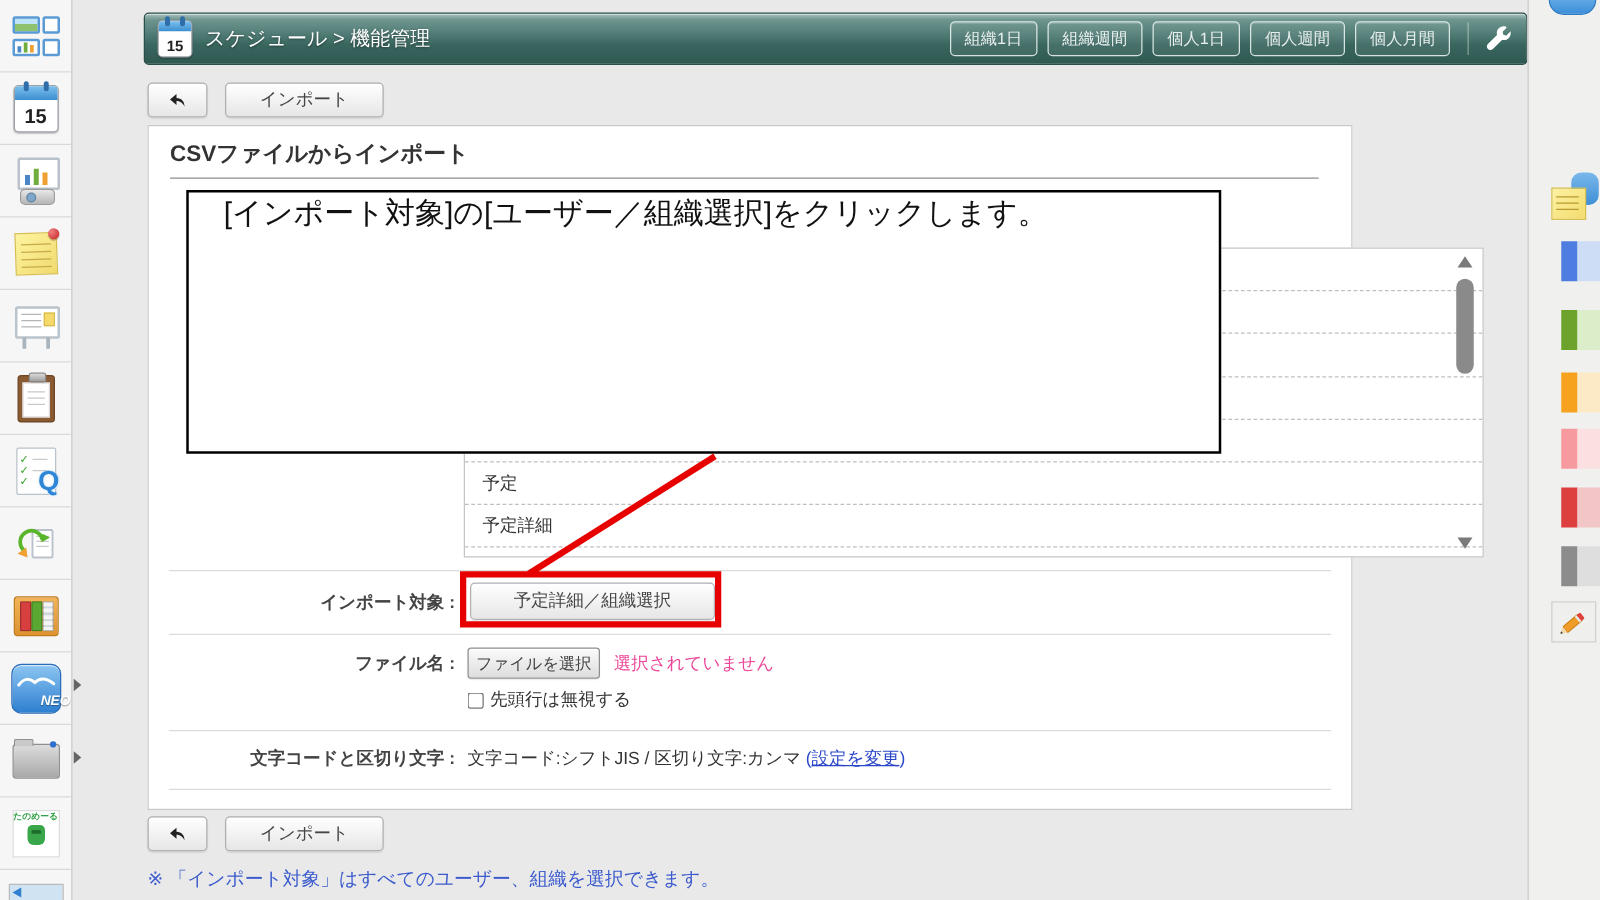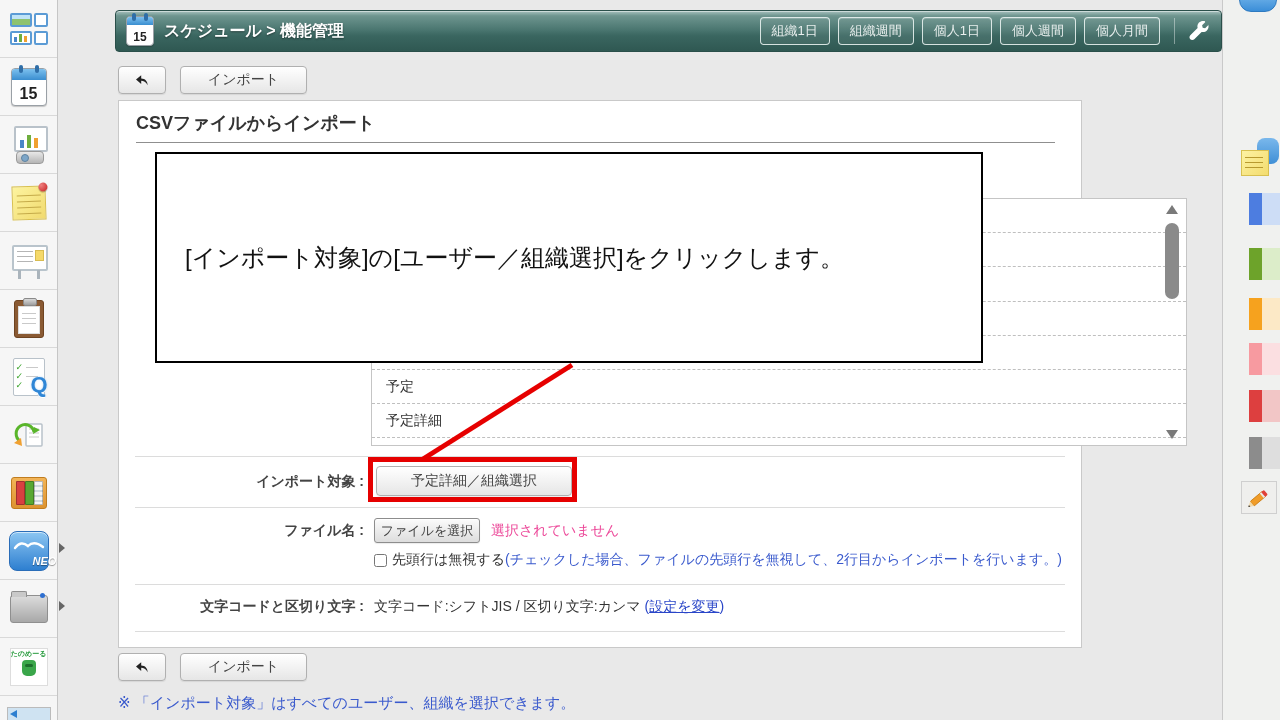--- a/index.html
+++ b/index.html
@@ -79,21 +79,21 @@
   .tano-chara{margin:1px auto 0;width:14px;height:16px;background:#3aa64a;border-radius:4px 4px 5px 5px;position:relative;}
   .tano-chara:before{content:"";position:absolute;left:3px;top:4px;width:8px;height:3px;background:#1d6e2c;border-radius:2px;}
   
   .ic-banner{width:42px;height:34px;border:1px solid #bbb;background:linear-gradient(#cfe3f2 0 35%,#7fa86a 35% 70%,#4a5a46 70%);}
   .banner-arrow{position:absolute;left:2px;top:2px;width:0;height:0;border-right:7px solid #2e7fd0;border-top:4px solid transparent;border-bottom:4px solid transparent;}
 
   
   .hdr{position:absolute;left:115px;top:10px;width:1107px;height:42px;border-radius:4px;border:1px solid #2a4f4a;
        background:linear-gradient(180deg,#a9c2bf 0%,#6e958f 12%,#49756f 48%,#3a6660 62%,#2f5852 100%);
        display:flex;align-items:center;padding:0 10px;box-sizing:border-box;box-shadow:inset 0 1px 0 rgba(255,255,255,.45);}
-  .hdr-title{margin-left:10px;color:#fff;font-weight:bold;font-size:16px;text-shadow:0 1px 2px rgba(0,0,0,.45);white-space:nowrap;}
+  .hdr-title{margin-left:10px;color:#fff;font-weight:normal;font-size:16px;text-shadow:0 1px 2px rgba(0,0,0,.45);white-space:nowrap;}
   .hdr-spacer{flex:1;}
   .hdr-btn{margin-left:8px;padding:4px 11px;border:1px solid rgba(240,248,246,.85);border-radius:4px;background:rgba(255,255,255,.07);
            color:#e9efee;font-size:13px;white-space:nowrap;cursor:pointer;box-shadow:inset 0 1px 0 rgba(255,255,255,.2);}
   .hdr-divider{width:1px;height:26px;background:rgba(255,255,255,.4);margin:0 12px 0 14px;}
   .wrench{width:24px;height:24px;cursor:pointer;}
 
   
   .btn{display:inline-flex;align-items:center;justify-content:center;background:linear-gradient(#ffffff,#e6e6e6);
        border:1px solid #b0b0b0;border-radius:4px;color:#444;font-size:14px;cursor:pointer;
        box-shadow:0 1px 1px rgba(0,0,0,.08), inset 0 1px 0 #fff;white-space:nowrap;box-sizing:border-box;}
@@ -120,22 +120,22 @@
   .file-btn{position:absolute;left:255px;top:417px;width:106px;height:25px;font-size:13px;border-radius:3px;border-color:#8d8d8d;background:linear-gradient(#fbfbfb,#dddddd);}
   .file-status{position:absolute;left:372px;top:417px;line-height:25px;font-size:14px;color:#ec4899;white-space:nowrap;}
   .file-line2{position:absolute;left:255px;top:449px;height:20px;display:flex;align-items:center;font-size:14px;color:#333;white-space:nowrap;}
   .file-line2 input{width:13px;height:13px;margin:0 5px 0 0;}
   .blue-note{color:#3a5acd;}
   .enc-value{position:absolute;left:255px;top:497px;font-size:14px;color:#333;white-space:nowrap;}
   .enc-link{color:#2a46c8;}
   .enc-link u{cursor:pointer;}
 
   
-  .callout{position:absolute;left:155px;top:152px;width:828px;height:211px;background:#fff;border:2px solid #000;box-sizing:border-box;
-           display:flex;align-items:center;padding-left:28px;font-size:24px;color:#111;z-index:10;white-space:nowrap;}
+  .callout{position:absolute;left:149px;top:152px;width:828px;height:211px;background:#fff;border:2px solid #000;box-sizing:border-box;
+           display:flex;align-items:flex-start;padding-left:28px;font-size:24px;color:#111;z-index:10;white-space:nowrap;}
   .red-line{position:absolute;left:415px;top:362px;z-index:11;pointer-events:none;}
   .red-rect{position:absolute;left:368px;top:457px;width:209px;height:45px;border:5px solid #e60000;box-sizing:border-box;z-index:12;pointer-events:none;}
 
   
   .foot-note{position:absolute;left:118px;top:694px;font-size:15px;color:#3a5acd;white-space:nowrap;}
 
   
   .rail{position:absolute;left:1222px;top:0;width:58px;height:720px;background:#f0f1ef;border-left:1px solid #c9c9c9;box-sizing:border-box;}
   .blue-sliver{position:absolute;left:16px;top:-14px;width:36px;height:24px;border-radius:12px;background:linear-gradient(#8cc6f2,#3b8ed8);border:1px solid #2e7ac0;cursor:pointer;}
   .memo{position:absolute;left:18px;top:138px;width:38px;height:40px;cursor:pointer;}
@@ -330,21 +330,20 @@
     <span class="btn select-btn">予定詳細／組織選択</span>
 
     <div class="sep" style="top:406px;"></div>
 
     <div class="flabel" style="top:421px;">ファイル名 :</div>
     <span class="btn file-btn">ファイルを選択</span>
     <span class="file-status">選択されていません</span>
     <div class="file-line2">
       <input type="checkbox" style="">
       <span>先頭行は無視する</span>
-      <span class="blue-note">(チェックした場合、ファイルの先頭行を無視して、2行目からインポートを行います。)</span>
     </div>
 
     <div class="sep" style="top:483px;"></div>
 
     <div class="flabel" style="top:497px;">文字コードと区切り文字 :</div>
     <div class="enc-value">
       <span>文字コード:シフトJIS / 区切り文字:カンマ</span>
       <span class="enc-link">
         <span>(</span><u>設定を変更</u><span>)</span>
       </span>

